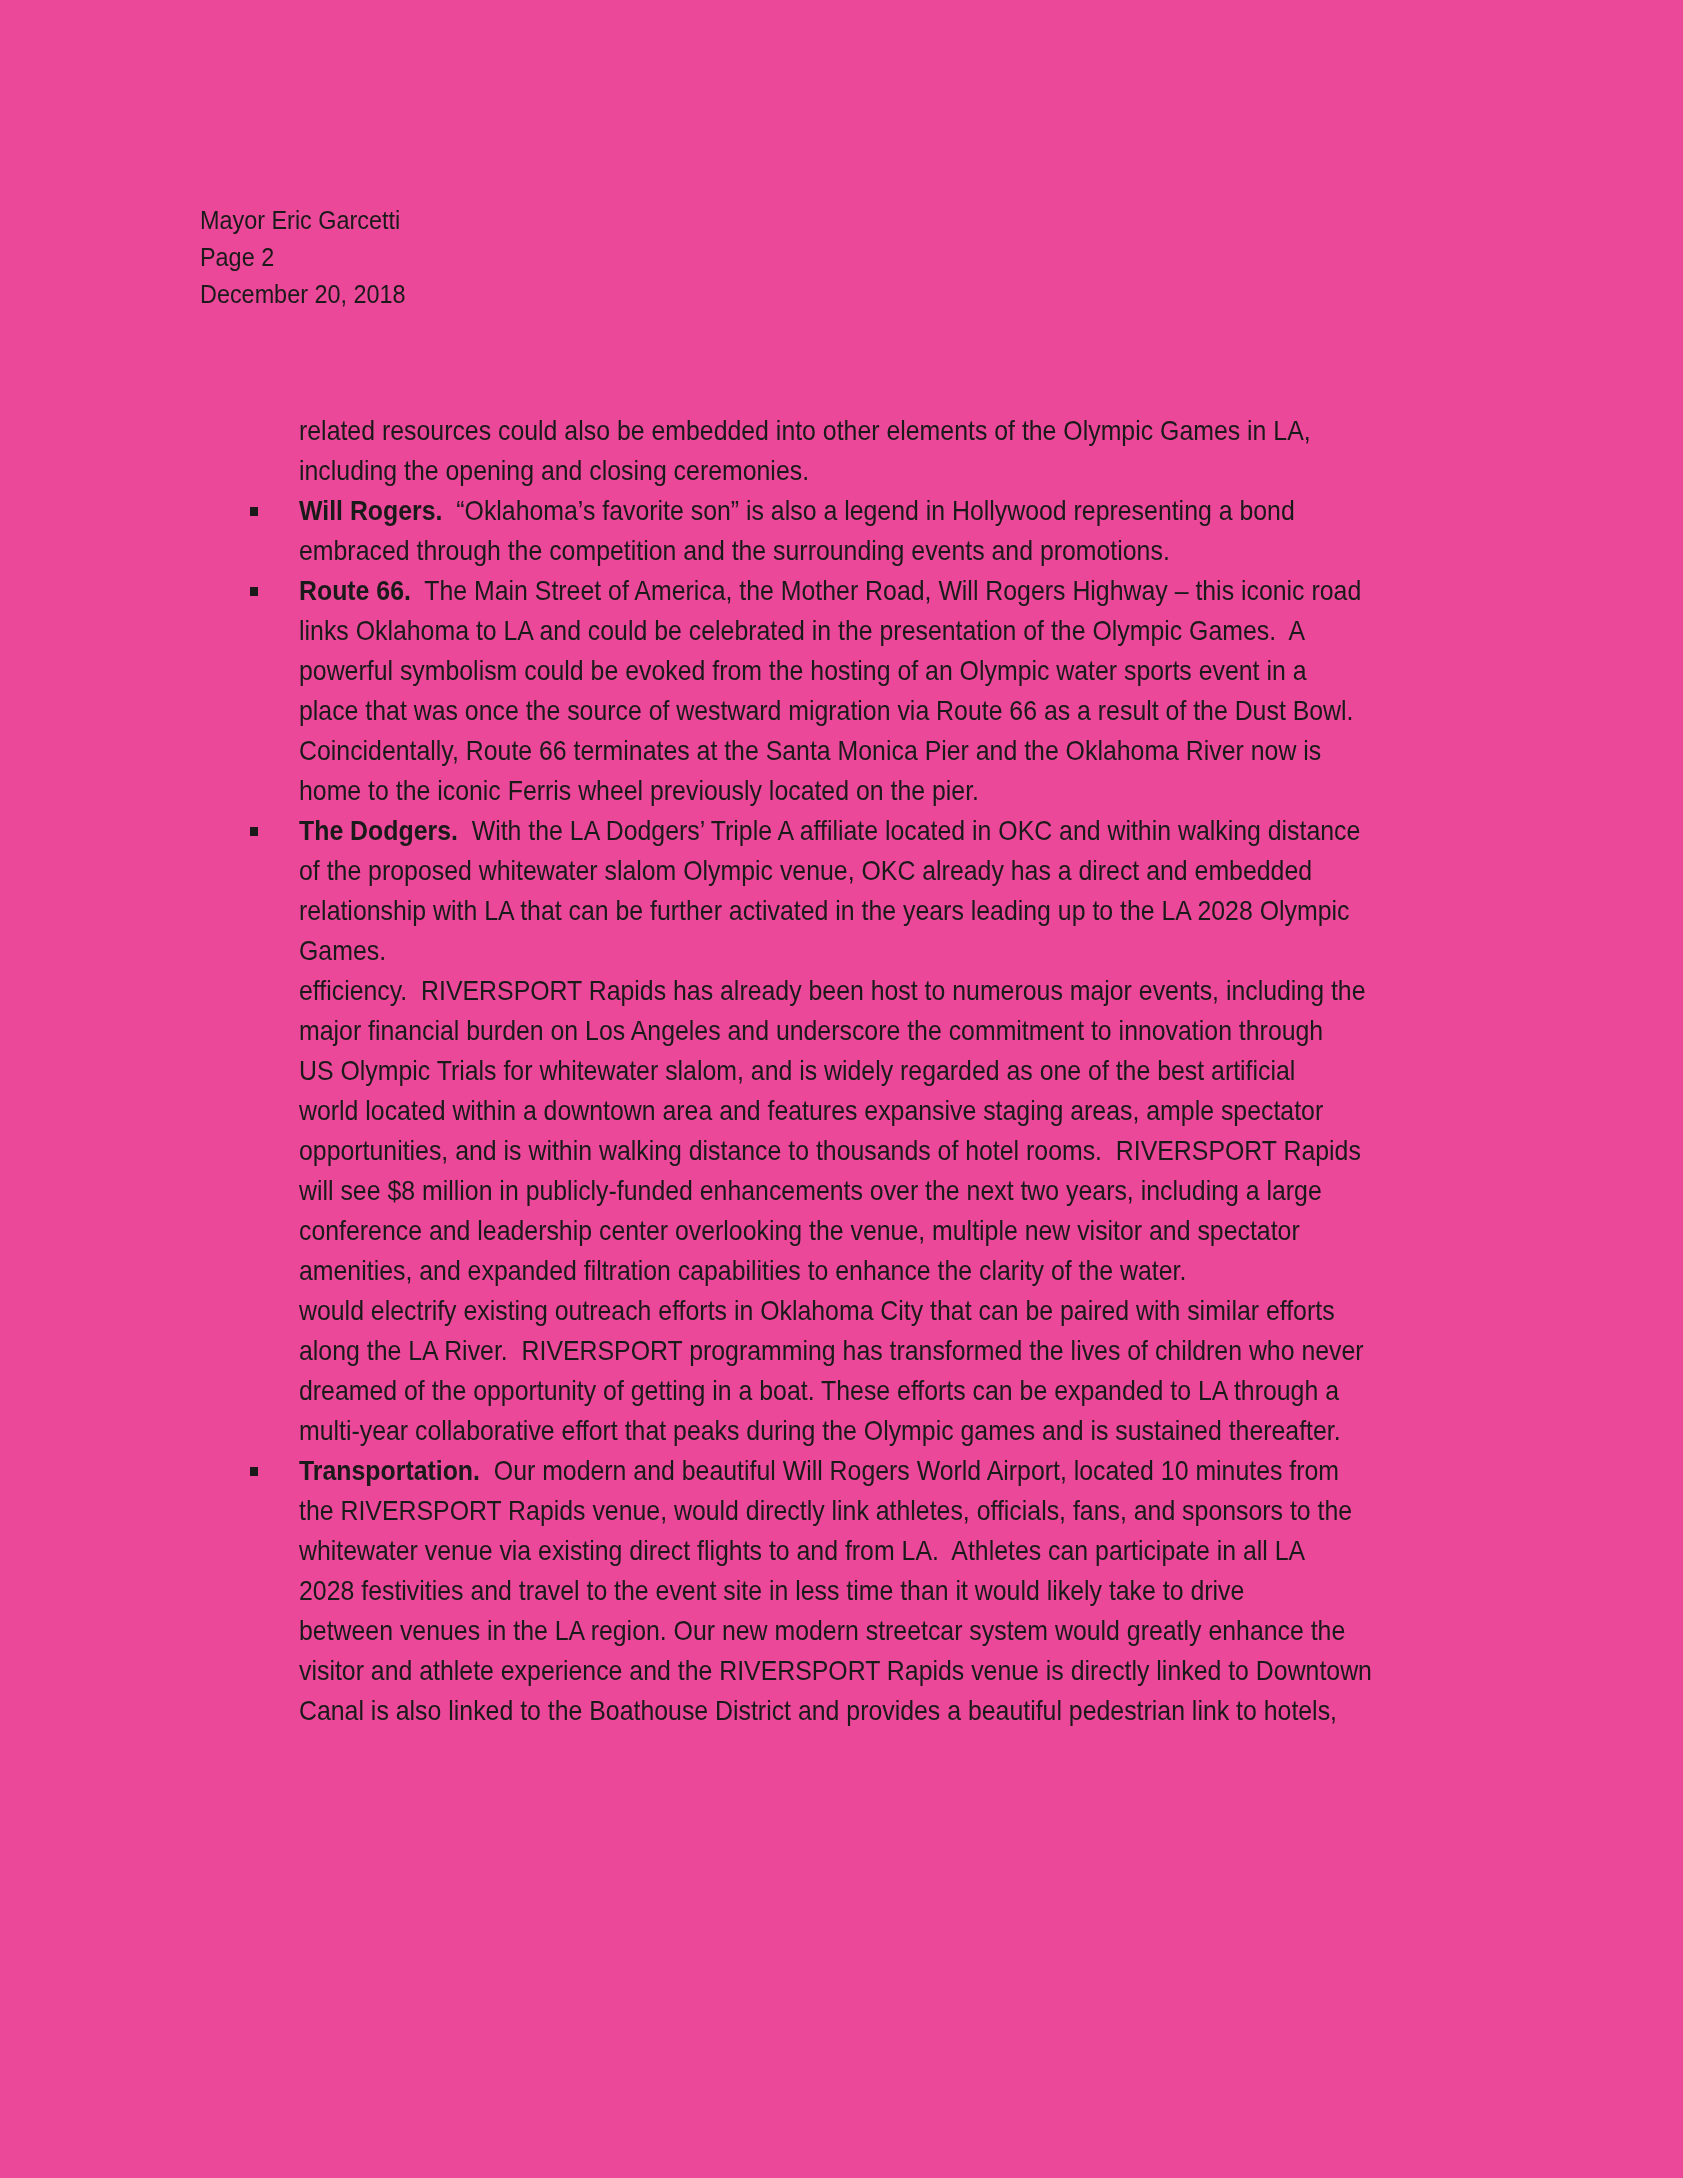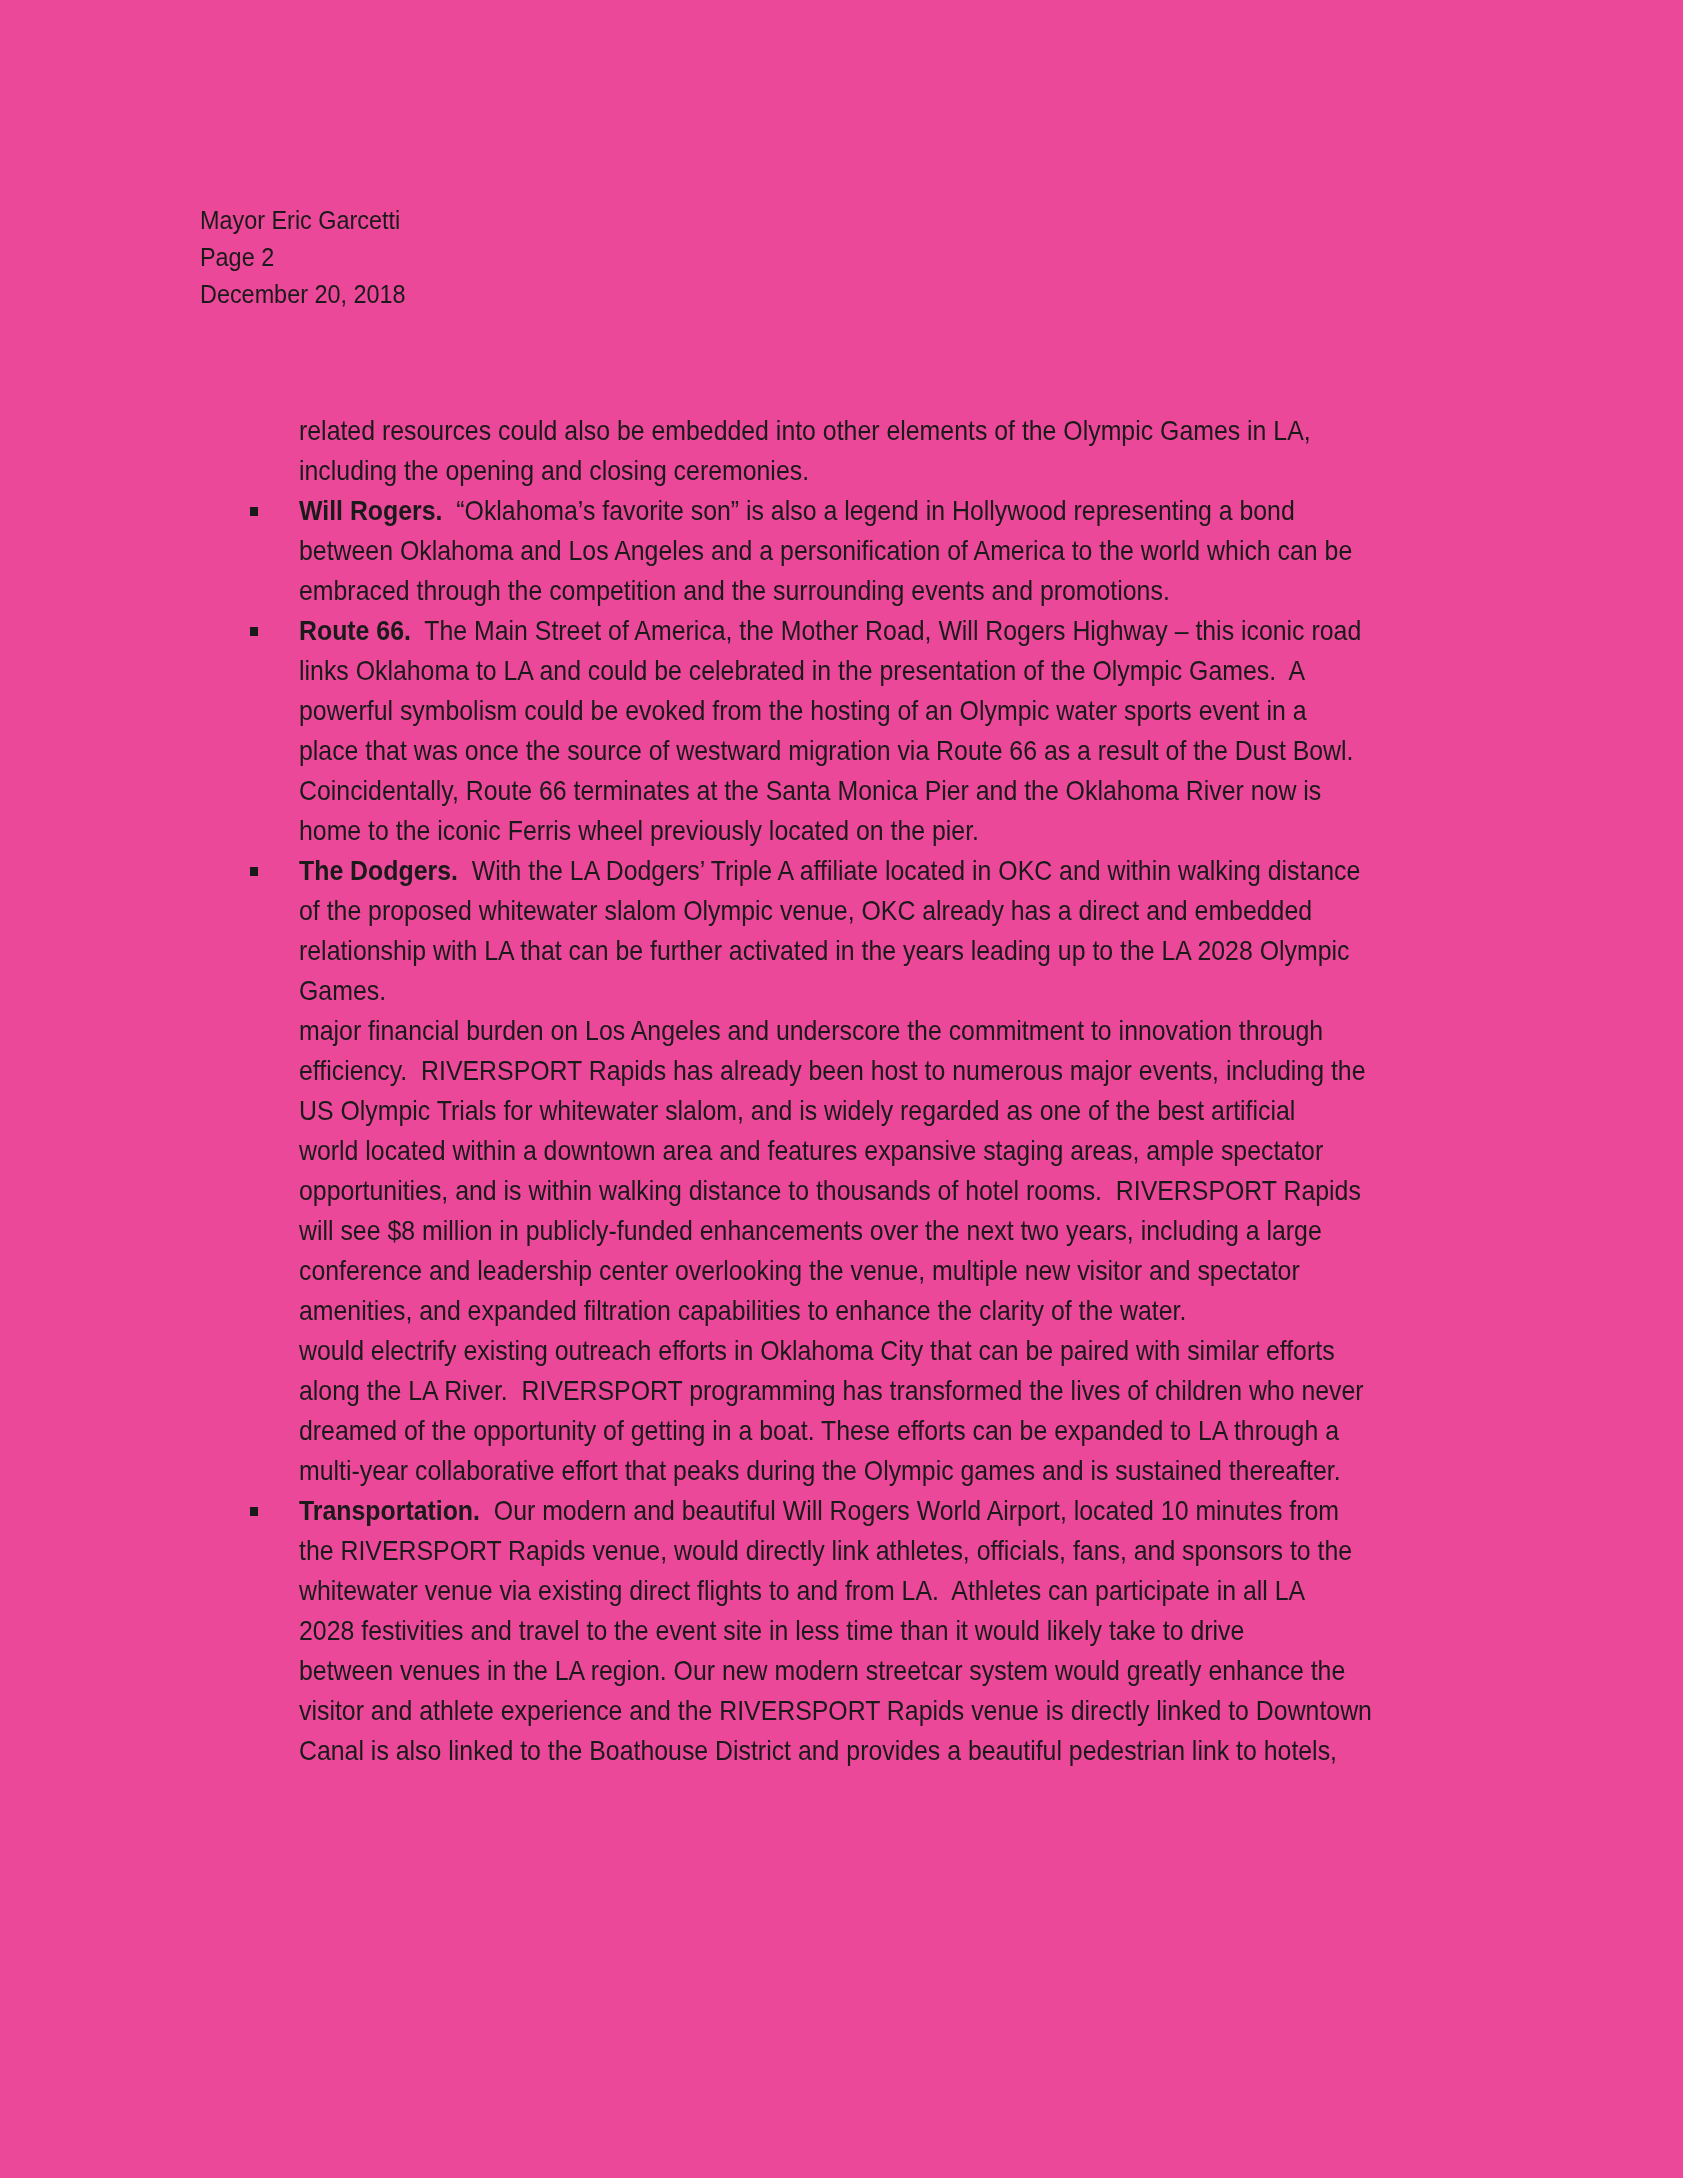--- a/index.html
+++ b/index.html
@@ -35,23 +35,20 @@
       </div>
     <div class="line">
         <span class="txt">including the opening and closing ceremonies.</span>
       </div>
 
     <div class="line">
       <span class="bullet"></span>
       <span class="txt"><b>Will Rogers.</b><span style="white-space:pre">  “Oklahoma’s favorite son” is also a legend in Hollywood representing a bond</span></span>
     </div>
     <div class="line">
-        <span class="txt">between Oklahoma and Los Angeles and a personification of America to the world which can be</span>
-      </div>
-    <div class="line">
         <span class="txt">embraced through the competition and the surrounding events and promotions.</span>
       </div>
 
     <div class="line">
       <span class="bullet"></span>
       <span class="txt"><b>Route 66.</b><span style="white-space:pre">  The Main Street of America, the Mother Road, Will Rogers Highway – this iconic road</span></span>
     </div>
     <div class="line">
         <span class="txt" style="white-space:pre">links Oklahoma to LA and could be celebrated in the presentation of the Olympic Games.  A</span>
       </div>
@@ -76,24 +73,24 @@
         <span class="txt">of the proposed whitewater slalom Olympic venue, OKC already has a direct and embedded</span>
       </div>
     <div class="line">
         <span class="txt">relationship with LA that can be further activated in the years leading up to the LA 2028 Olympic</span>
       </div>
     <div class="line">
         <span class="txt">Games.</span>
       </div>
 
     <div class="line">
-        <span class="txt">major financial burden on Los Angeles and underscore the commitment to innovation through</span>
+        <span class="txt" style="white-space:pre">efficiency.  RIVERSPORT Rapids has already been host to numerous major events, including the</span>
       </div>
     <div class="line">
-        <span class="txt" style="white-space:pre">efficiency.  RIVERSPORT Rapids has already been host to numerous major events, including the</span>
+        <span class="txt">major financial burden on Los Angeles and underscore the commitment to innovation through</span>
       </div>
     <div class="line">
         <span class="txt">US Olympic Trials for whitewater slalom, and is widely regarded as one of the best artificial</span>
       </div>
     <div class="line">
         <span class="txt">world located within a downtown area and features expansive staging areas, ample spectator</span>
       </div>
     <div class="line">
         <span class="txt" style="white-space:pre">opportunities, and is within walking distance to thousands of hotel rooms.  RIVERSPORT Rapids</span>
       </div>

